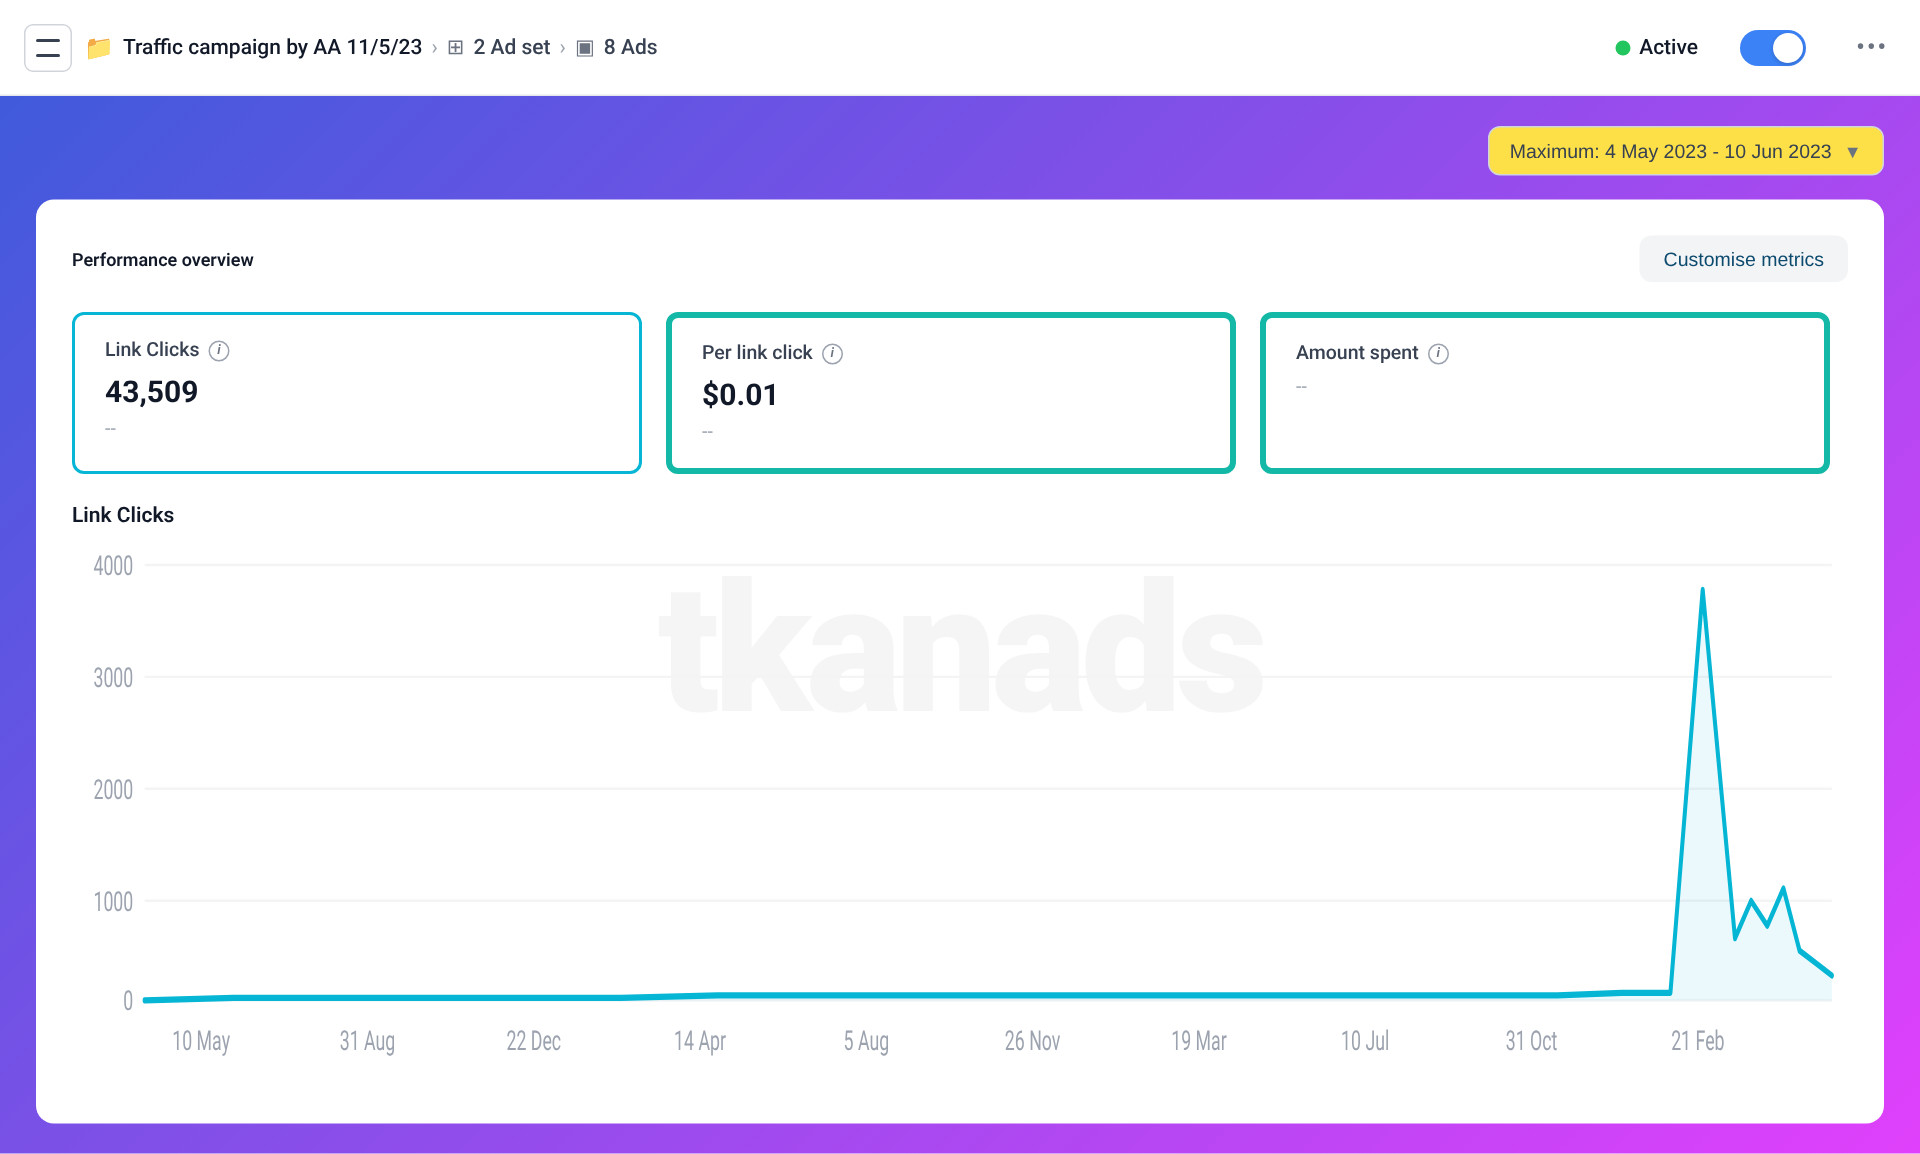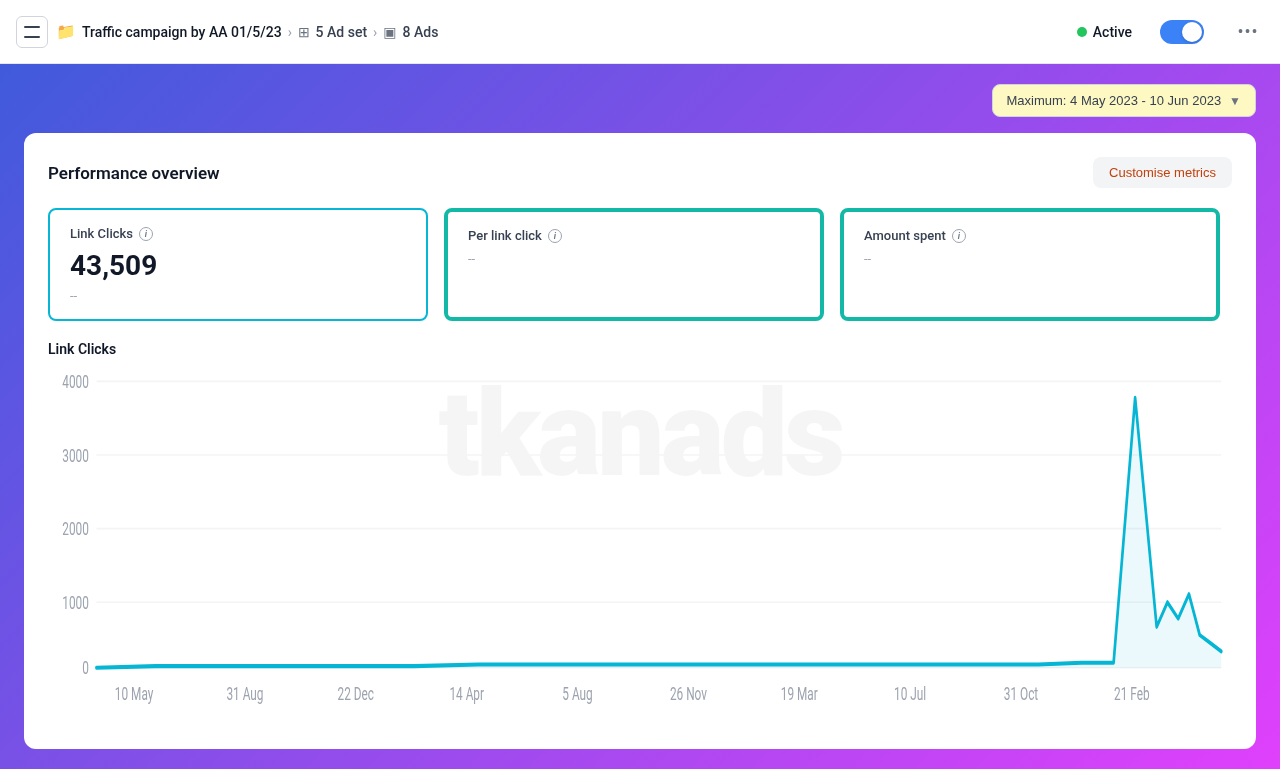--- a/index.html
+++ b/index.html
@@ -142,21 +142,21 @@
       gap: 16px;
       overflow: hidden;
     }
 
     
     .date-range-row {
       display: flex;
       justify-content: flex-end;
     }
     .date-range-btn {
-      background: #fef9c3;
+      background: #fde047;
       border: 1px solid #d1d5db;
       border-radius: 8px;
       padding: 8px 14px;
       font-size: 13px;
       color: #374151;
       cursor: pointer;
       display: flex;
       align-items: center;
       gap: 8px;
     }
@@ -189,32 +189,32 @@
       white-space: nowrap;
       letter-spacing: -4px;
       user-select: none;
     }
     .card-header {
       display: flex;
       justify-content: space-between;
       align-items: center;
     }
     .card-title {
-      font-size: 17px;
+      font-size: 12px;
       font-weight: 600;
       color: #111827;
     }
     .customise-btn {
       background: #f3f4f6;
       border: none;
       border-radius: 8px;
       padding: 8px 16px;
       font-size: 13px;
       font-weight: 500;
-      color: #c2410c;
+      color: #0c4a6e;
       cursor: pointer;
     }
 
     
     .metrics-row {
       display: flex;
       gap: 0;
     }
     .metric-card {
       flex: 1;
@@ -247,21 +247,21 @@
       display: inline-flex;
       align-items: center;
       justify-content: center;
       font-size: 9px;
       color: #6b7280;
       cursor: pointer;
       font-style: italic;
       font-weight: 600;
     }
     .metric-value {
-      font-size: 28px;
+      font-size: 20px;
       font-weight: 700;
       color: #111827;
       margin-bottom: 6px;
     }
     .metric-sub {
       font-size: 13px;
       color: #9ca3af;
     }
 
     
@@ -293,26 +293,26 @@
   <div class="sidebar-toggle">
     <div class="sidebar-toggle-inner">
       <span></span>
       <span></span>
     </div>
   </div>
 
   <nav class="breadcrumb">
     <a class="breadcrumb-item">
       <span class="folder-icon">📁</span>
-      <span>Traffic campaign by AA 01/5/23</span>
+      <span>Traffic campaign by AA 11/5/23</span>
     </a>
     <span class="breadcrumb-sep">›</span>
     <a class="breadcrumb-item adset-item">
       <span class="breadcrumb-icon">⊞</span>
-      <span>5 Ad set</span>
+      <span>2 Ad set</span>
     </a>
     <span class="breadcrumb-sep">›</span>
     <a class="breadcrumb-item ads-item">
       <span class="breadcrumb-icon">▣</span>
       <span>8 Ads</span>
     </a>
   </nav>
 
   <div class="top-bar-right">
     <div class="active-badge">
@@ -349,20 +349,21 @@
         </div>
         <div class="metric-value">43,509</div>
         <div class="metric-sub">--</div>
       </div>
 
       <div class="metric-card">
         <div class="metric-label">
           <span>Per link click</span>
           <span class="info-icon">i</span>
         </div>
+        <div class="metric-value">$0.01</div>
         <div class="metric-sub">--</div>
       </div>
 
       <div class="metric-card">
         <div class="metric-label">
           <span>Amount spent</span>
           <span class="info-icon">i</span>
         </div>
         <div class="metric-sub">--</div>
       </div>

